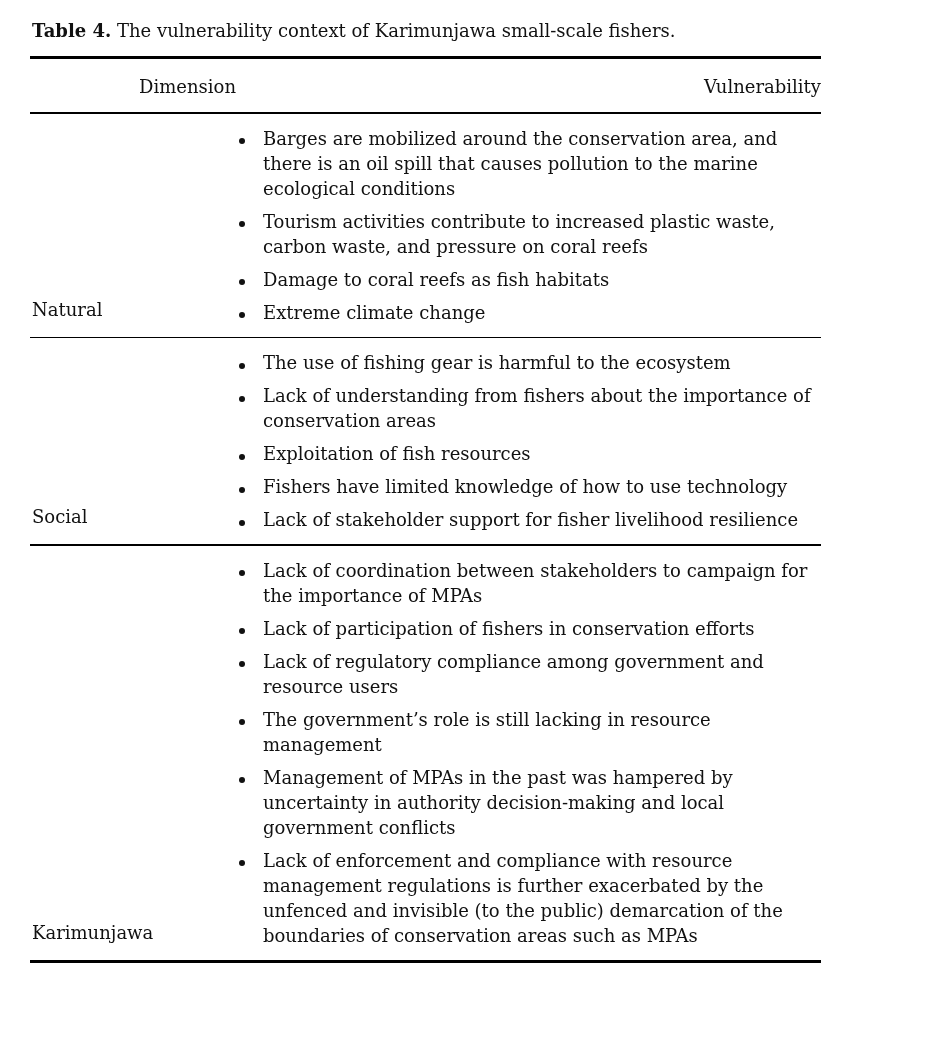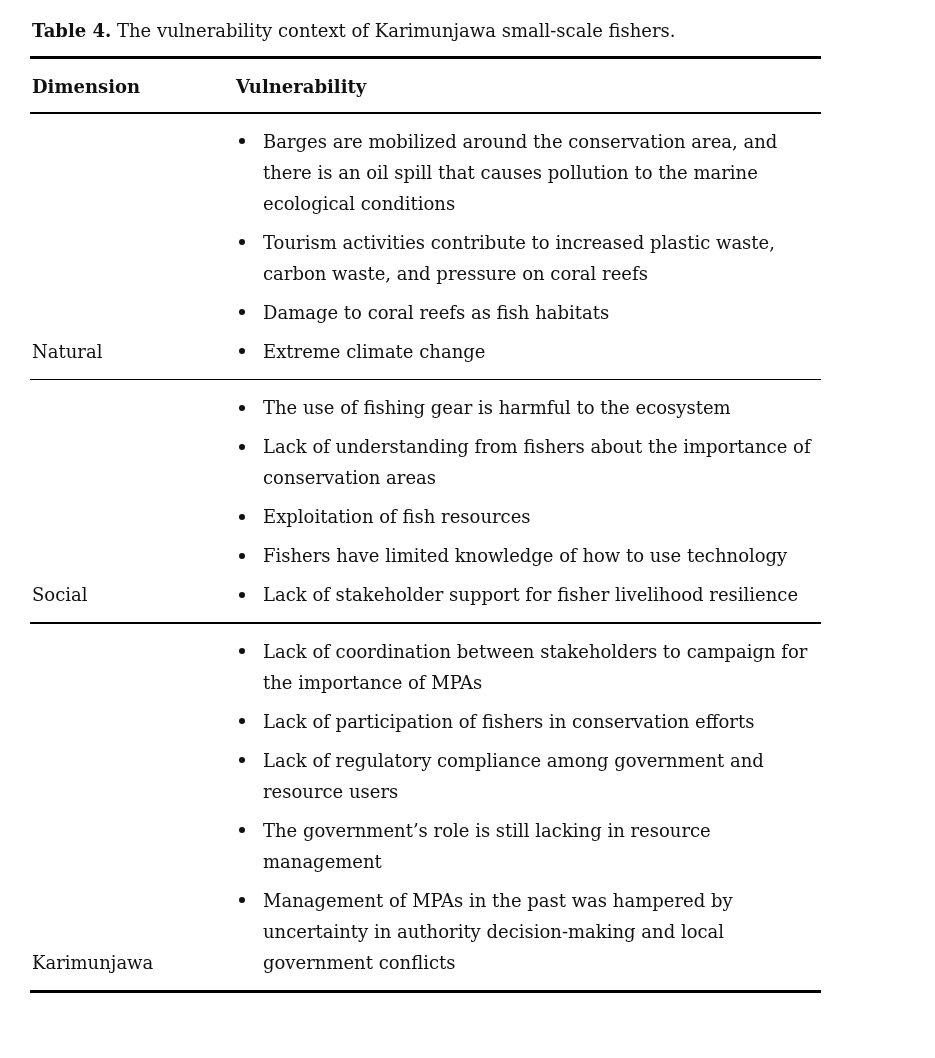--- a/index.html
+++ b/index.html
@@ -43,26 +43,27 @@
   .col-dim {
     width: 206px;
     flex: 0 0 206px;
     padding-left: 2px;
     font-size: 18px;
     line-height: 31px;
   }
   .col-vul {
     flex: 1 1 auto;
     font-size: 18px;
-    line-height: 31px;
+    line-height: 25px;
   }
   .header-row .col-dim,
   .header-row .col-vul {
-    font-weight: bold;
+    font-weight: normal;
     line-height: 26px;
+    text-align: right;
   }
   .bullet-item {
     position: relative;
     padding-left: 27px;
     margin-bottom: 8px;
   }
   .bullet-item:last-child { margin-bottom: 0; }
   .dot {
     position: absolute;
     left: 3px;
@@ -162,19 +163,23 @@
           <span>Lack of regulatory compliance among government and resource users</span>
         </div>
         <div class="bullet-item">
           <span class="dot"></span>
           <span>The government’s role is still lacking in resource management</span>
         </div>
         <div class="bullet-item">
           <span class="dot"></span>
           <span>Management of MPAs in the past was hampered by uncertainty in authority decision-making and local government conflicts</span>
         </div>
+        <div class="bullet-item">
+          <span class="dot"></span>
+          <span>Lack of enforcement and compliance with resource management regulations is further exacerbated by the unfenced and invisible (to the public) demarcation of the boundaries of conservation areas such as MPAs</span>
+        </div>
       </div>
     </div>
 
     <div class="rule-thick"></div>
 
   </div>
 </div>
 
 </body></html>

